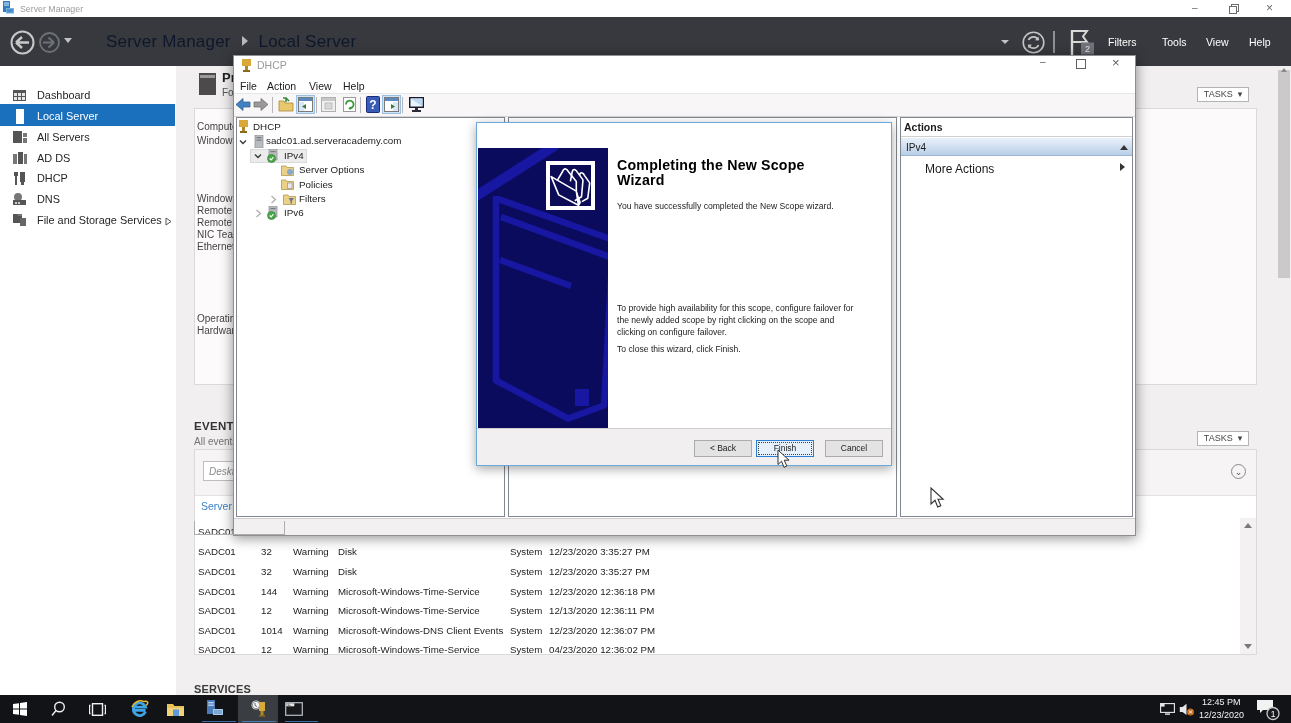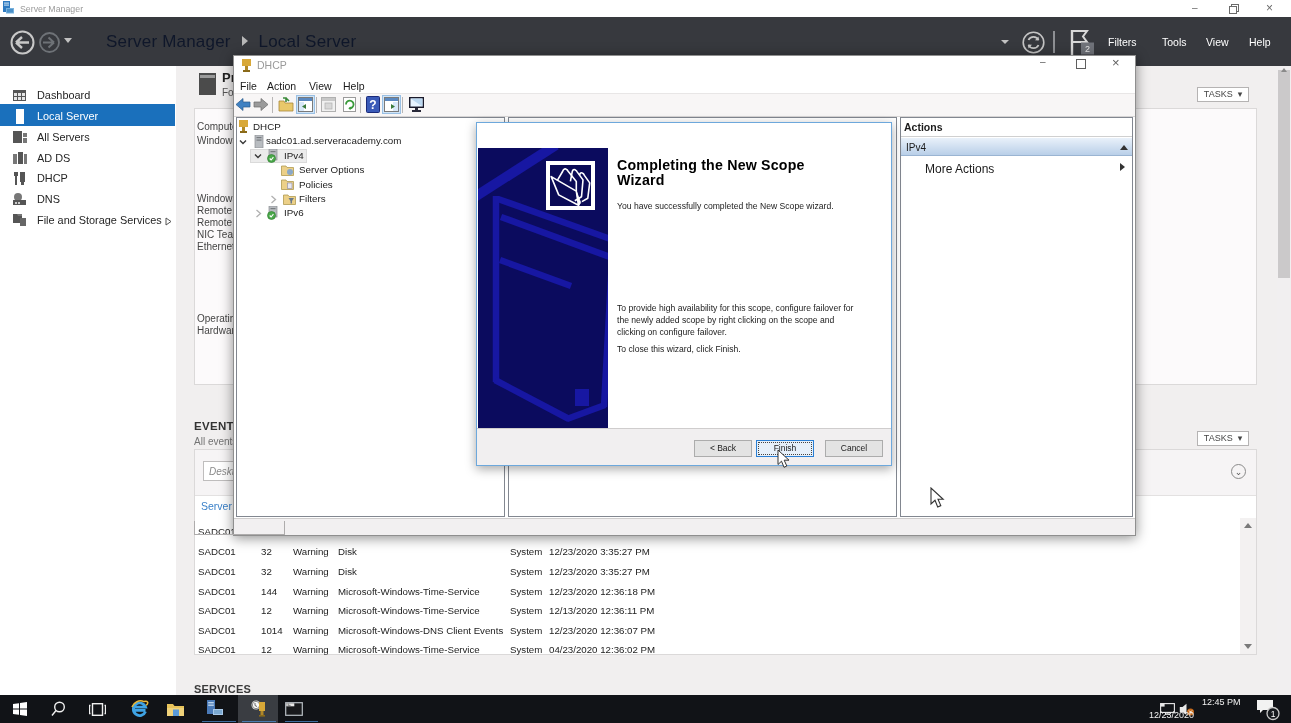--- a/index.html
+++ b/index.html
@@ -476,18 +476,18 @@
     <rect x="0.6" y="0.6" width="13.8" height="8.8" fill="none" stroke="#e8e8e8" stroke-width="1.1"></rect>
     <rect x="5" y="10.4" width="5" height="1.4" fill="#e8e8e8"></rect>
     <rect x="0.6" y="0.6" width="4" height="3" fill="#e8e8e8"></rect>
   </svg>
 <svg class="abs" style="left:1179px;top:703px" width="16" height="13" viewBox="0 0 16 13">
     <path d="M0.8,4 L3.5,4 L7.5,0.8 L7.5,12 L3.5,9 L0.8,9 Z" fill="#e8e8e8"></path>
     <circle cx="11.5" cy="9" r="3.5" fill="#c86a1a"></circle>
     <path d="M10,7.5 L13,10.5 M13,7.5 L10,10.5" stroke="#fff" stroke-width="1"></path>
   </svg>
 <div class="abs" style="left:1202px;top:697px;font-size:9px;color:#f2f2f2">12:45 PM</div>
-<div class="abs" style="left:1149px;top:709.5px;font-size:9px;color:#f2f2f2">12/23/2020</div>
+<div class="abs" style="left:1199px;top:709.5px;font-size:9px;color:#f2f2f2">12/23/2020</div>
 <svg class="abs" style="left:1256px;top:699px" width="24" height="22" viewBox="0 0 24 22">
     <path d="M1,1 L17,1 L17,11 L7,11 L4,14 L4,11 L1,11 Z" fill="#f2f2f2"></path>
     <circle cx="17" cy="14.5" r="6" fill="#16191d" stroke="#c8c8c8" stroke-width="1.3"></circle>
     <text x="17" y="17.8" font-size="8.5" fill="#fff" text-anchor="middle" font-family="Liberation Sans">1</text>
   </svg>
 
 </body></html>

